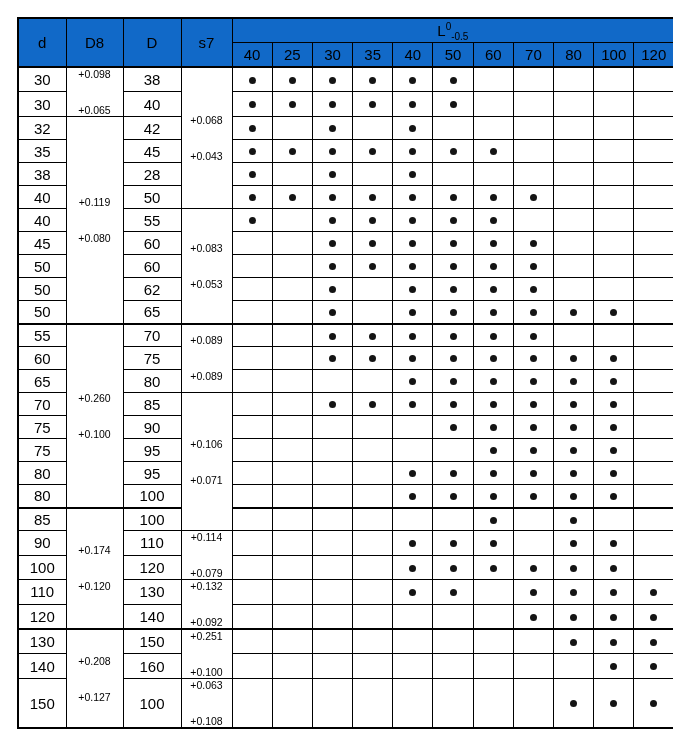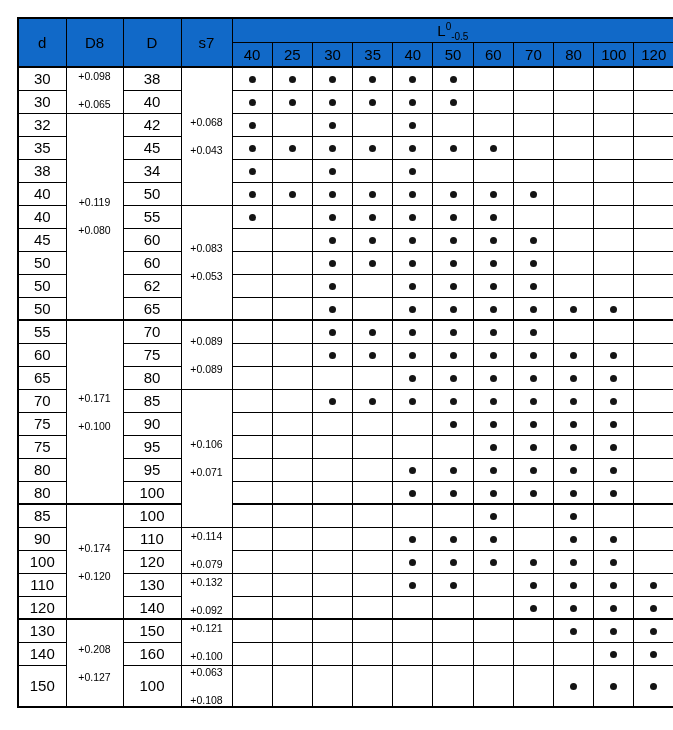--- a/index.html
+++ b/index.html
@@ -37,21 +37,21 @@
   th.l-header{font-size:15px;margin-top:28px;}
   th.l-header sup{font-size:10px;line-height:0;}
   th.l-header sub{font-size:10px;line-height:0;}
   tbody tr{height:23px;}
   tbody tr.tall{height:40px;}
   tbody tr:first-child > *{border-top:2px solid var(--border);}
   tr.group-sep > *{border-top:2px solid var(--border);}
   td.num{font-size:15px;}
   td.tol{font-size:10.5px;}
   .tol-wrap{display:flex;flex-direction:column;align-items:center;justify-content:space-between;}
-  .tol-wrap div + div{margin-top:16px;}
+  .tol-wrap div + div{margin-top:24px;}
   .dot{
     display:inline-block;width:7px;height:7px;border-radius:50%;
     background:var(--dot);vertical-align:middle;
   }
 </style>
 </head>
 <body>
 
 <div class="page">
   <table class="spec">
@@ -160,21 +160,21 @@
           <td><span class="dot"></span></td>
           <td><span class="dot"></span></td>
           <td><span class="dot"></span></td>
           <td></td>
           <td></td>
           <td></td>
           <td></td>
         </tr>
         <tr>
           <td class="num">38</td>
-          <td class="num">34</td>
+          <td class="num">28</td>
           <td><span class="dot"></span></td>
           <td></td>
           <td><span class="dot"></span></td>
           <td></td>
           <td><span class="dot"></span></td>
           <td></td>
           <td></td>
           <td></td>
           <td></td>
           <td></td>
@@ -273,21 +273,21 @@
           <td><span class="dot"></span></td>
           <td><span class="dot"></span></td>
           <td><span class="dot"></span></td>
           <td><span class="dot"></span></td>
           <td></td>
         </tr>
         <tr class="group-sep">
           <td class="num">55</td>
           <td class="tol" rowspan="8">
             <div class="tol-wrap">
-              <div>+0.171</div>
+              <div>+0.260</div>
               <div>+0.100</div>
             </div>
           </td>
           <td class="num">70</td>
           <td class="tol" rowspan="3">
             <div class="tol-wrap">
               <div>+0.089</div>
               <div>+0.089</div>
             </div>
           </td>
@@ -511,21 +511,21 @@
           <td class="num">130</td>
           <td class="tol" rowspan="3">
             <div class="tol-wrap">
               <div>+0.208</div>
               <div>+0.127</div>
             </div>
           </td>
           <td class="num">150</td>
           <td class="tol" rowspan="2">
             <div class="tol-wrap">
-              <div>+0.121</div>
+              <div>+0.251</div>
               <div>+0.100</div>
             </div>
           </td>
           <td></td>
           <td></td>
           <td></td>
           <td></td>
           <td></td>
           <td></td>
           <td></td>

